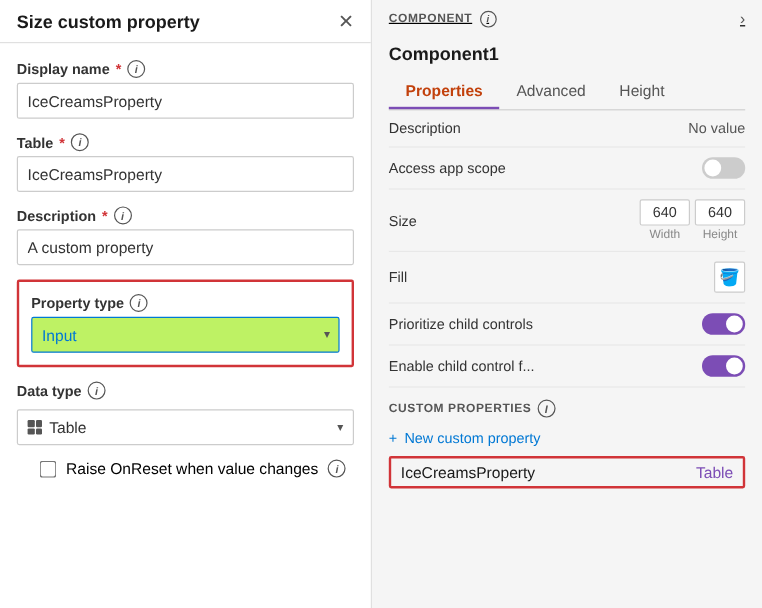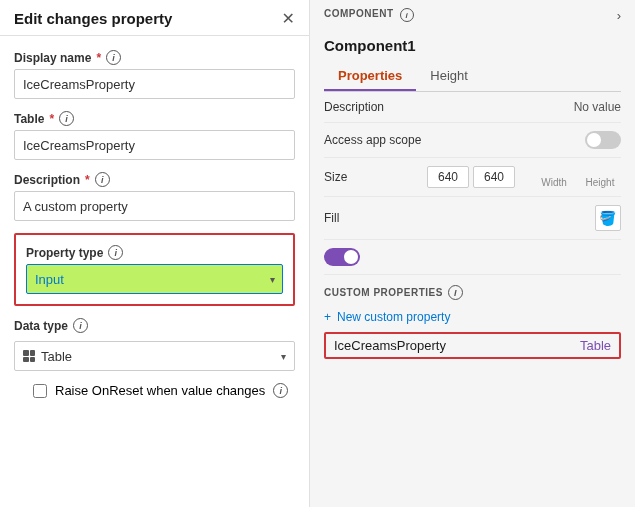--- a/index.html
+++ b/index.html
@@ -174,21 +174,23 @@
       background: #f5f5f5;
       display: flex;
       flex-direction: column;
     }
     .right-header {
       padding: 8px 14px 0 14px;
       background: #f5f5f5;
     }
     .component-label-row {
       display: flex;
+      align-items: center;
       gap: 6px;
+      text-decoration: underline;
     }
     .component-label {
       font-size: 10px;
       font-weight: 700;
       letter-spacing: 0.5px;
       color: #555;
       text-transform: uppercase;
     }
     .component-info {
       display: inline-flex;
@@ -254,21 +256,22 @@
       font-size: 12px;
       color: #333;
       flex: 0 0 auto;
     }
     .prop-value {
       font-size: 12px;
       color: #555;
     }
     .size-inputs {
       display: flex;
-      gap: 18px;
+      flex-direction: column;
+      gap: 2px;
       align-items: flex-end;
     }
     .size-row {
       display: flex;
       align-items: center;
       gap: 4px;
     }
     .size-box {
       width: 42px;
       height: 22px;
@@ -368,21 +371,21 @@
     .custom-prop-type {
       font-size: 13px;
       color: #7c4db5;
     }
   </style>
 </head>
 <body>
 
 <div class="left-panel">
   <div class="left-header">
-    <span class="left-header-title">Edit changes property</span>
+    <span class="left-header-title">Size custom property</span>
     <button class="close-btn">✕</button>
   </div>
 
   <div class="left-body">
 
     <div>
       <div class="field-label">
         <span>Display name</span>
         <span class="required-star">*</span>
         <span class="info-icon">i</span>
@@ -455,20 +458,21 @@
 <div class="right-panel">
   <div class="right-header">
     <div class="component-label-row">
       <span class="component-label">COMPONENT</span>
       <span class="component-info">i</span>
       <span class="chevron-right">›</span>
     </div>
     <div class="component-name">Component1</div>
     <div class="tabs-row">
       <div class="tab active">Properties</div>
+      <div class="tab">Advanced</div>
       <div class="tab">Height</div>
     </div>
   </div>
 
   <div class="right-body">
 
     <div class="prop-row">
       <span class="prop-name">Description</span>
       <span class="prop-value">No value</span>
     </div>
@@ -493,25 +497,32 @@
         </div>
       </div>
     </div>
 
     <div class="prop-row">
       <span class="prop-name">Fill</span>
       <div class="fill-swatch">🪣</div>
     </div>
 
     <div class="prop-row">
+      <span class="prop-name">Prioritize child controls</span>
       <div class="toggle on">
         <div class="toggle-knob"></div>
       </div>
     </div>
 
+    <div class="prop-row">
+      <span class="prop-name">Enable child control f...</span>
+      <div class="toggle on">
+        <div class="toggle-knob"></div>
+      </div>
+    </div>
 
     <div class="section-header">
       <span>CUSTOM PROPERTIES</span>
       <span class="info-icon">i</span>
     </div>
 
     <div class="new-property-row">
       <span>+</span>
       <span>New custom property</span>
     </div>

